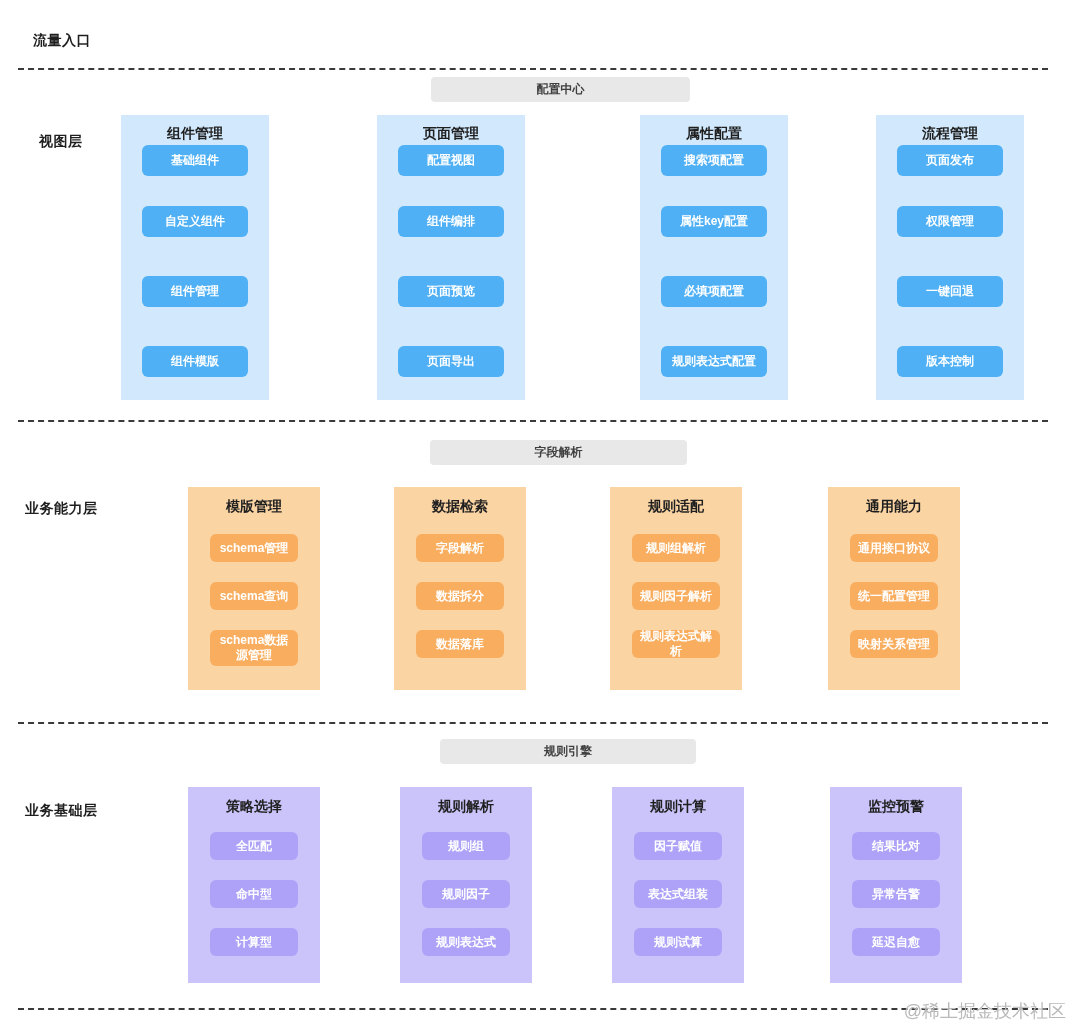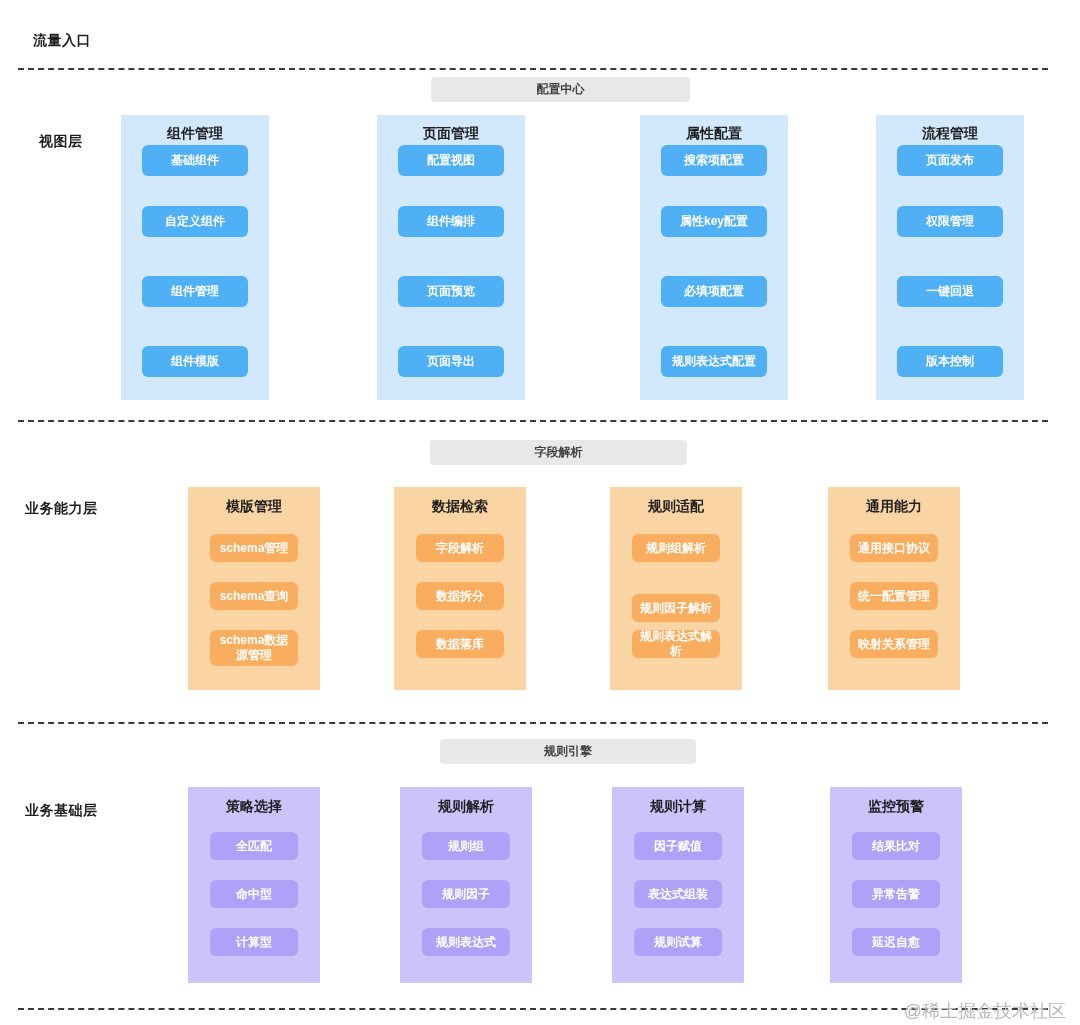--- a/index.html
+++ b/index.html
@@ -195,21 +195,21 @@
   <div class="group orange" style="left:394px; top:487px; width:132px; height:203px;">
     <div class="group-title">数据检索</div>
     <div class="chip" style="position:absolute; left:22px; top:47px; width:88px; height:28px;">字段解析</div>
     <div class="chip" style="position:absolute; left:22px; top:95px; width:88px; height:28px;">数据拆分</div>
     <div class="chip" style="position:absolute; left:22px; top:143px; width:88px; height:28px;">数据落库</div>
   </div>
 
   <div class="group orange" style="left:610px; top:487px; width:132px; height:203px;">
     <div class="group-title">规则适配</div>
     <div class="chip" style="position:absolute; left:22px; top:47px; width:88px; height:28px;">规则组解析</div>
-    <div class="chip" style="position:absolute; left:22px; top:95px; width:88px; height:28px;margin-top:12px;">规则因子解析</div>
+    <div class="chip" style="position:absolute; left:22px; top:95px; width:88px; height:28px;">规则因子解析</div>
     <div class="chip" style="position:absolute; left:22px; top:143px; width:88px; height:28px;">规则表达式解析</div>
   </div>
 
   <div class="group orange" style="left:828px; top:487px; width:132px; height:203px;">
     <div class="group-title">通用能力</div>
     <div class="chip" style="position:absolute; left:22px; top:47px; width:88px; height:28px;">通用接口协议</div>
     <div class="chip" style="position:absolute; left:22px; top:95px; width:88px; height:28px;">统一配置管理</div>
     <div class="chip" style="position:absolute; left:22px; top:143px; width:88px; height:28px;">映射关系管理</div>
   </div>
 

